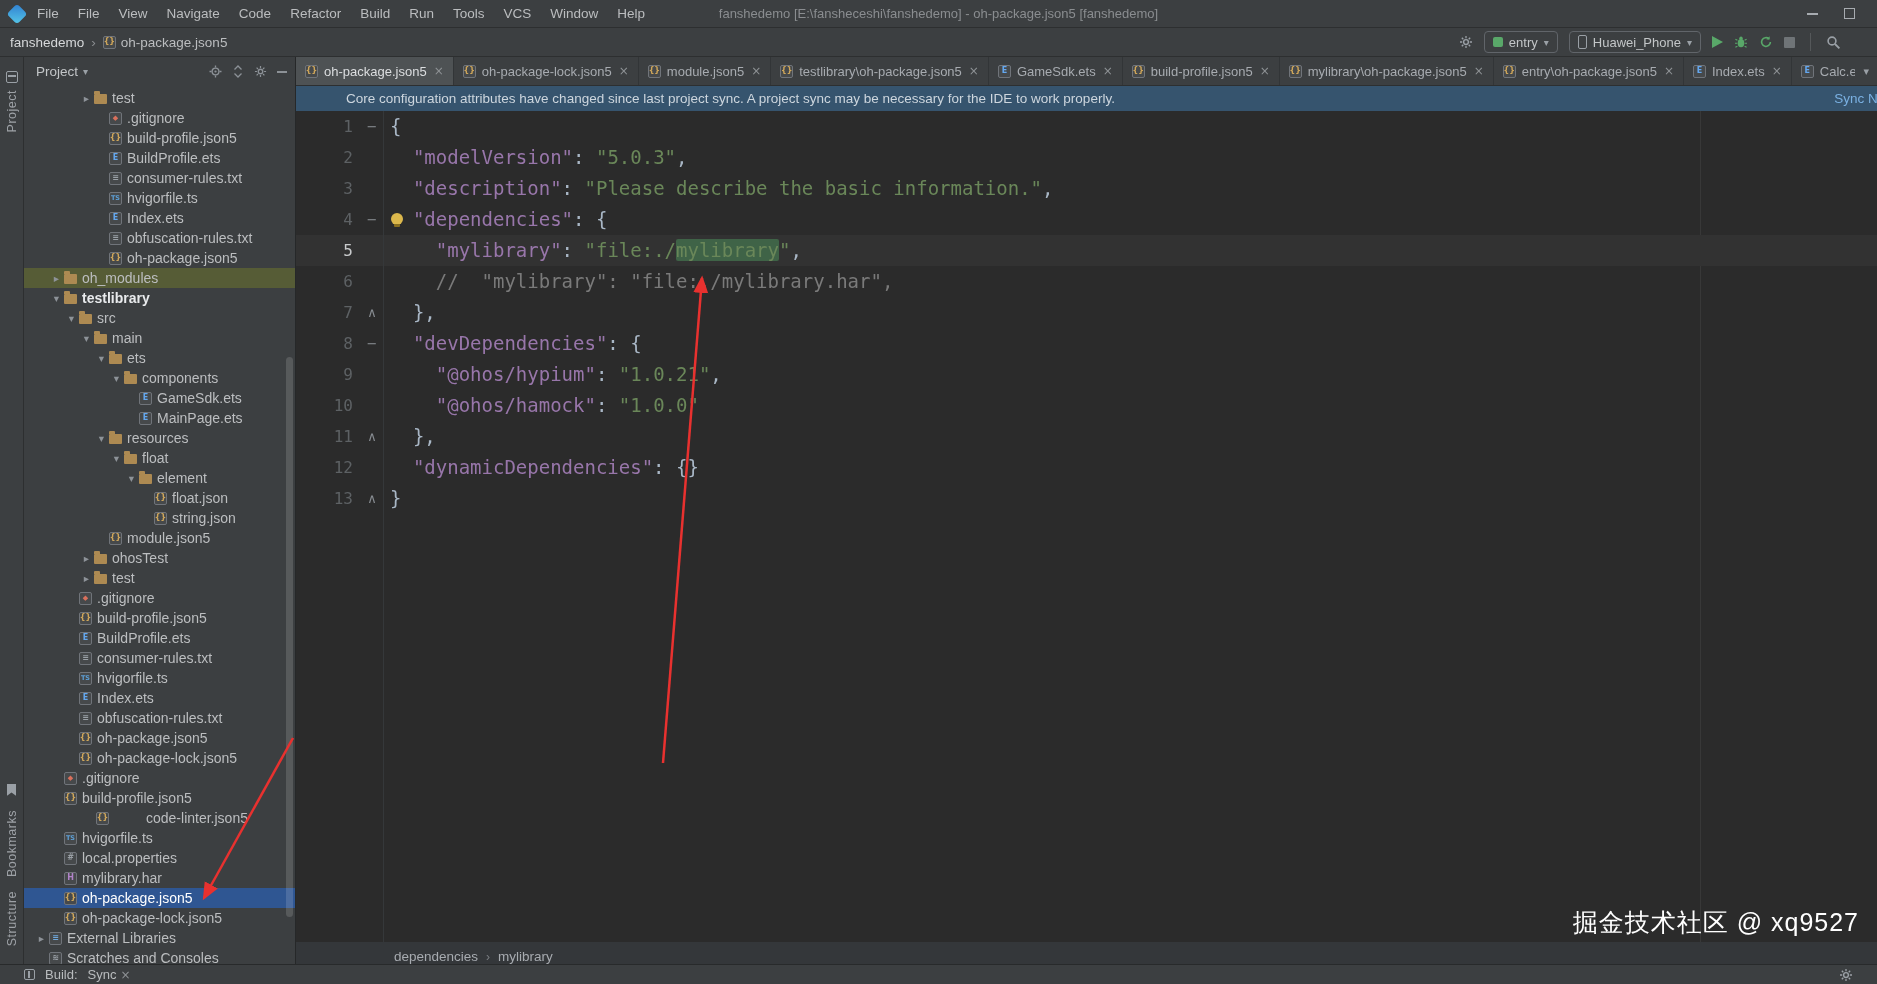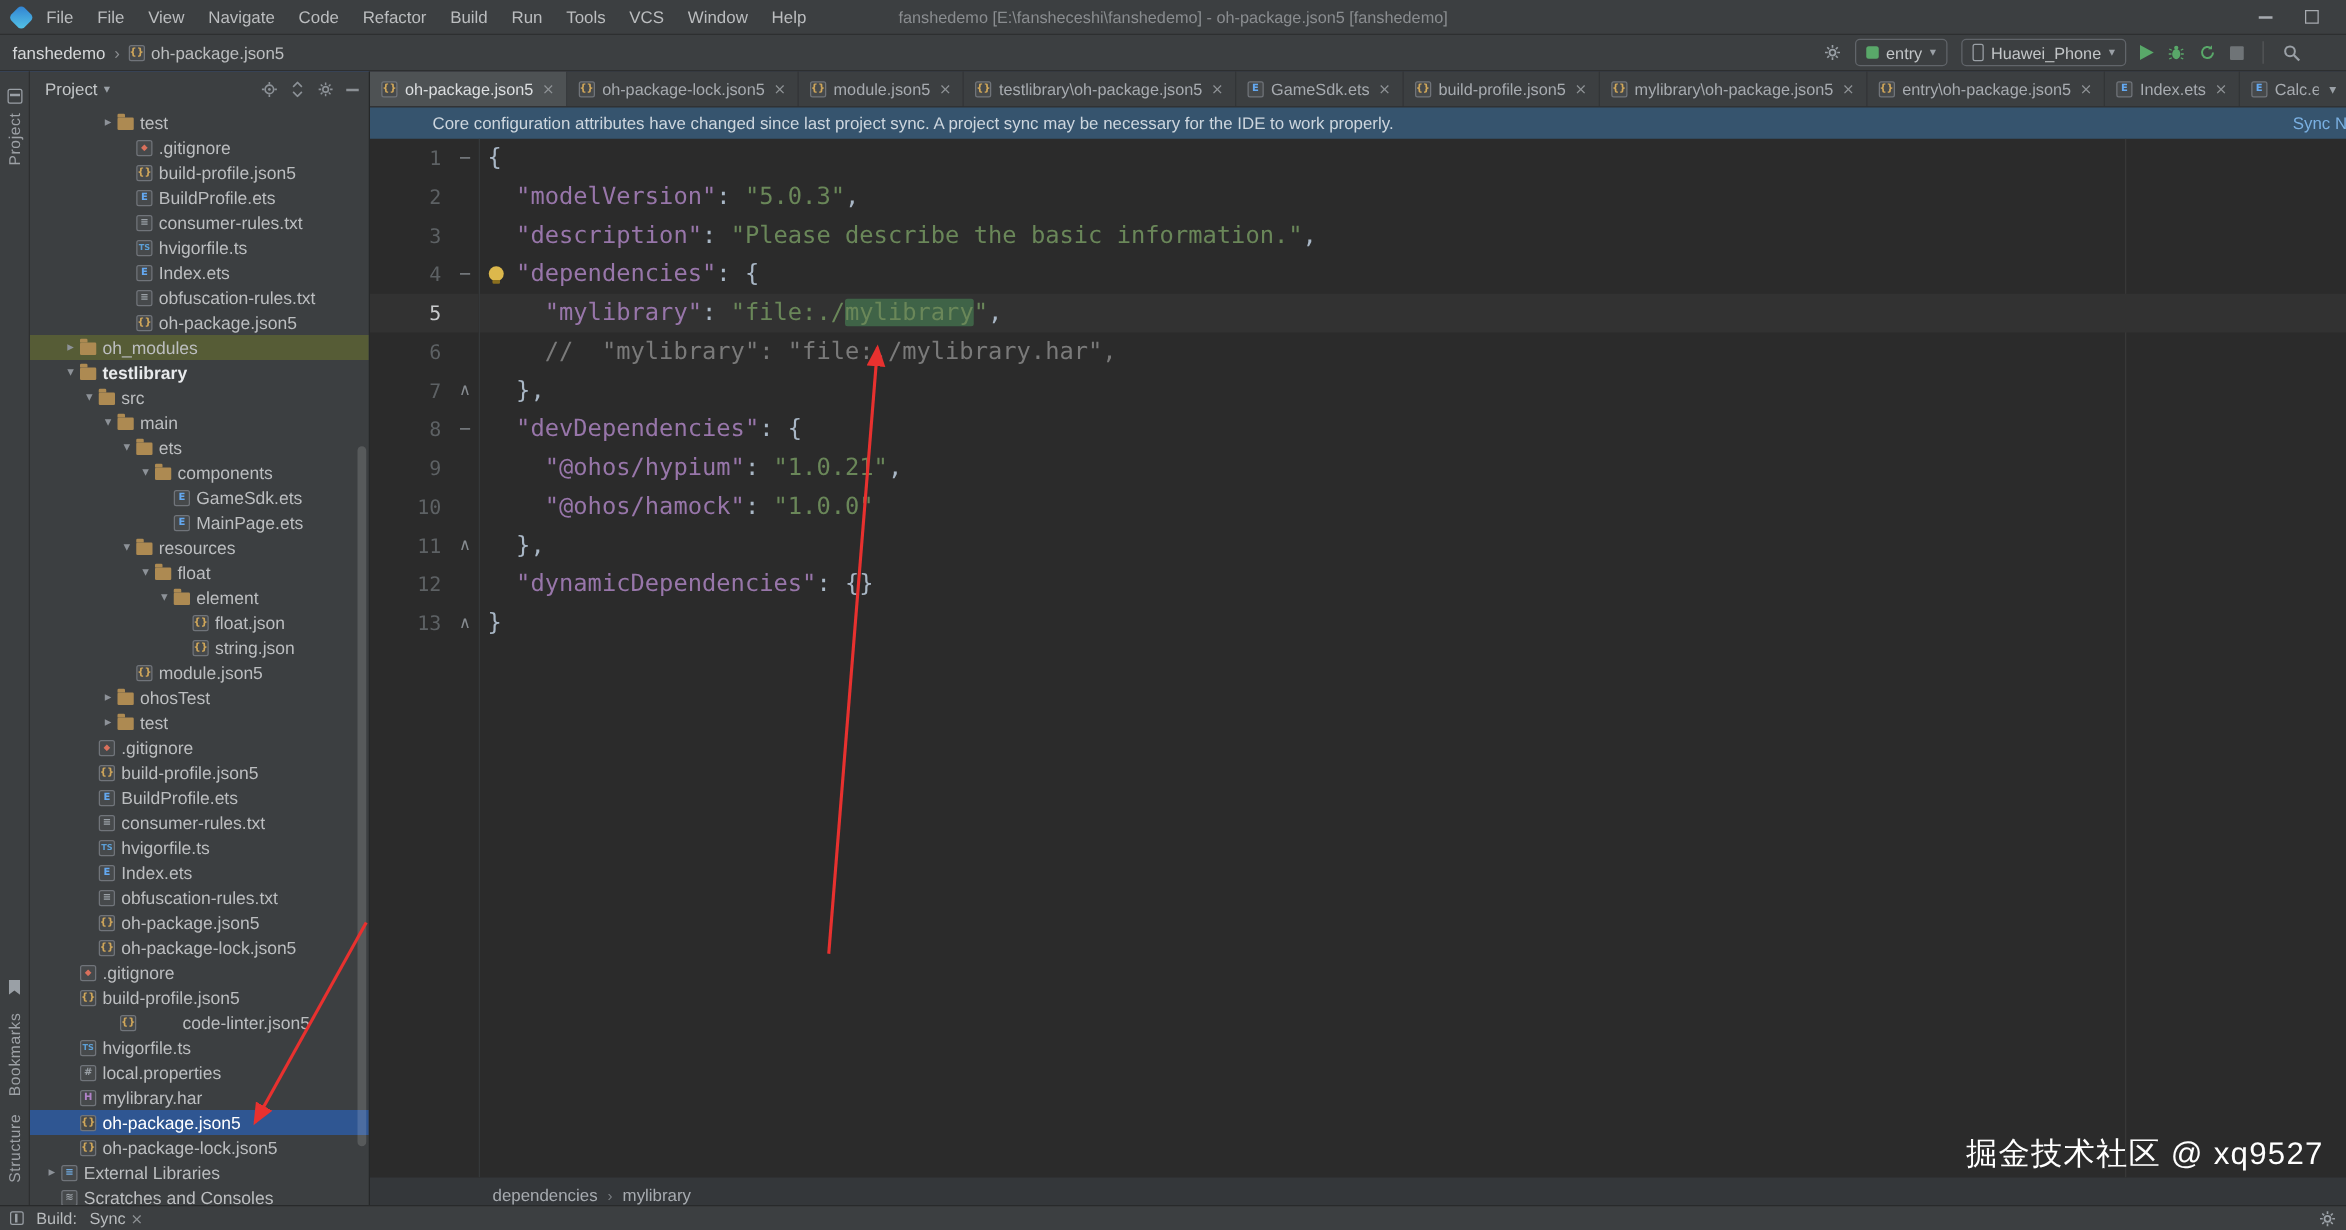--- a/index.html
+++ b/index.html
@@ -109,21 +109,21 @@
   .margin-guide { position:absolute; left:1316px; top:0; bottom:0; width:1px; background:#383838; }
   .bulb { position:absolute; left:7px; top:9px; width:12px; height:12px; border-radius:50%; background:#dcb84c; }
   .bulb::after { content:""; position:absolute; left:3px; bottom:-2px; width:6px; height:3px; background:#8a6f1f; border-radius:1px; }
 
   .crumbs { height:22px; flex:0 0 22px; background:#34373a; display:flex; align-items:flex-end; padding-left:98px; font-size:13.5px; color:#a7abb0; gap:8px; }
   .crumb-item { cursor:default; }
   .crumb2-sep { color:#7a7e82; font-size:12px; }
 
   
   .statusbar { position:absolute; left:0; right:0; bottom:0; height:20px; background:#3c3f41; border-top:1px solid #282a2b;
-               display:flex; align-items:center; font-size:13px; color:#b9bcbe; padding:0 8px; z-index:10; }
+               display:flex; align-items:center; font-size:13px; color:#b9bcbe; padding:0 24px; z-index:10; }
   .sb-grid { width:11px; height:11px; border:1.5px solid #9aa0a6; border-radius:2px; margin-right:10px; position:relative; }
   .sb-grid::before { content:""; position:absolute; top:1px; bottom:1px; left:3px; width:1.5px; background:#9aa0a6; }
   .sb-build { margin-right:10px; }
   .sb-sync { margin-right:4px; }
   .sb-close { color:#8f9396; font-size:12px; }
   .sb-right { margin-left:auto; display:flex; align-items:center; }
 
   
   .arrows { position:absolute; inset:0; z-index:50; pointer-events:none; }
   .watermark { position:absolute; top:906px; right:18px; z-index:40; color:#ffffff; font-size:25px; letter-spacing:1px;

